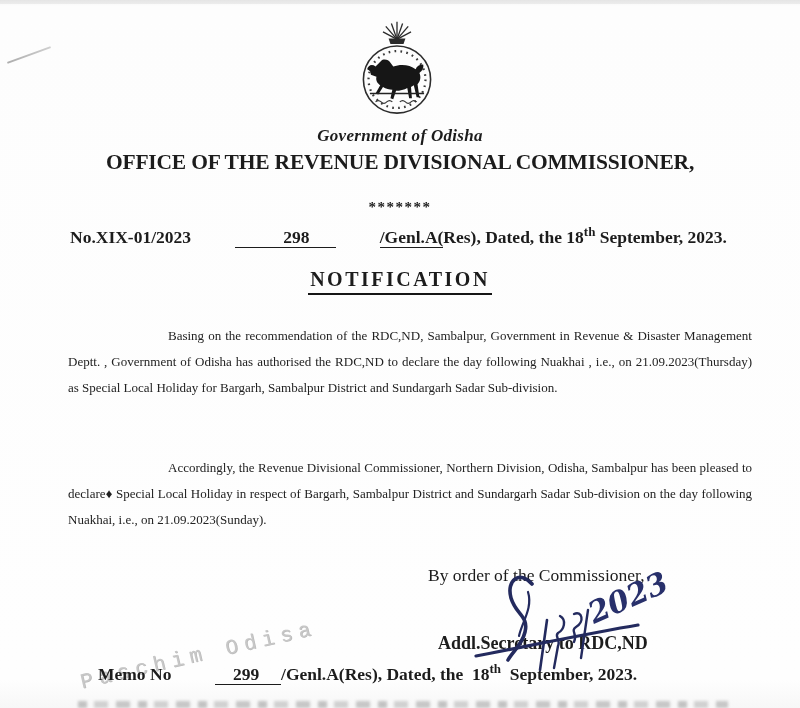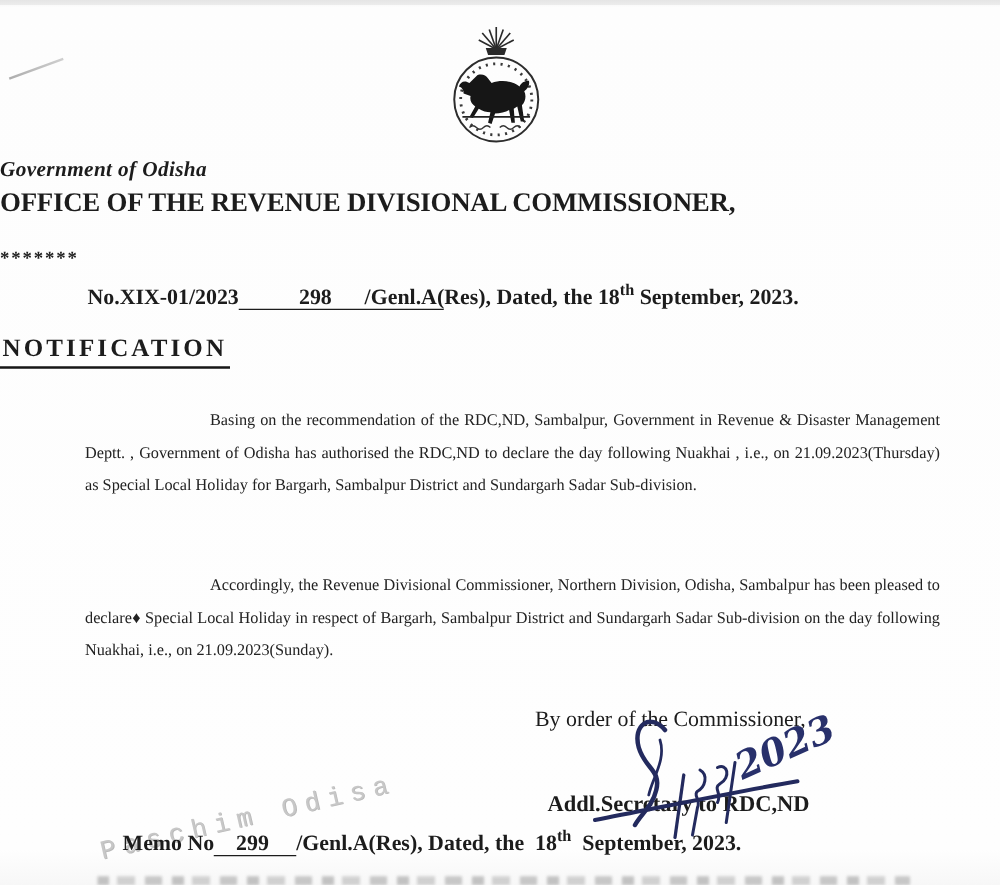--- a/index.html
+++ b/index.html
@@ -6,38 +6,38 @@
   .page{
     position:relative;
     width:800px;height:708px;
     margin:0 auto;
     background:linear-gradient(180deg,#f2f2f2 0px,#fdfdfd 6px,#fefefe 96%,#f7f7f7 100%);
     font-family:"Liberation Serif", serif;
     color:#1c1c1c;
     overflow:hidden;
   }
   .abs{position:absolute;}
-  .centered{left:0;width:800px;text-align:left;}
+  .centered{left:0;width:800px;text-align:center;}
 
   .scratch{
     left:6px;top:54px;width:46px;height:2px;
     background:linear-gradient(90deg,#adadad,#cfcfcf);
     transform:rotate(-20deg);
   }
 
   .gov-caption{top:126px;font-size:17px;font-weight:bold;font-style:italic;letter-spacing:.3px;}
   .office-line1{top:150px;font-size:21.5px;font-weight:bold;letter-spacing:-0.2px;}
   .office-line2{top:178px;font-size:21.5px;font-weight:bold;letter-spacing:-0.2px;}
   .stars{top:199px;font-size:15px;font-weight:bold;letter-spacing:1.5px;}
 
   .refline{
     left:70px;top:224px;width:680px;
     font-size:17.5px;font-weight:bold;white-space:pre;
   }
-  .fill-underline{border-bottom:1.6px solid #1c1c1c;}
+  .fill-underline{border-bottom:1.6px solid #1c1c1c;margin-left:44px;}
 
   .title-wrap{top:268px;}
   .title-text{
     display:inline-block;font-size:20px;font-weight:bold;letter-spacing:2.5px;
     border-bottom:2.2px solid #161616;padding:0 2px 2px 2px;
   }
 
   .para{
     left:68px;width:684px;
     font-size:13px;line-height:25.8px;

